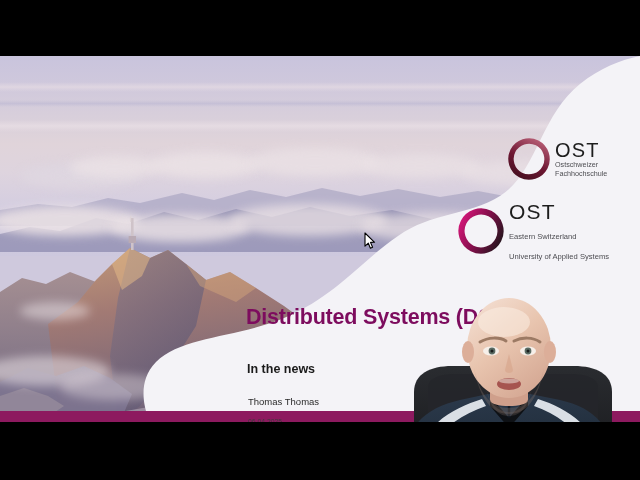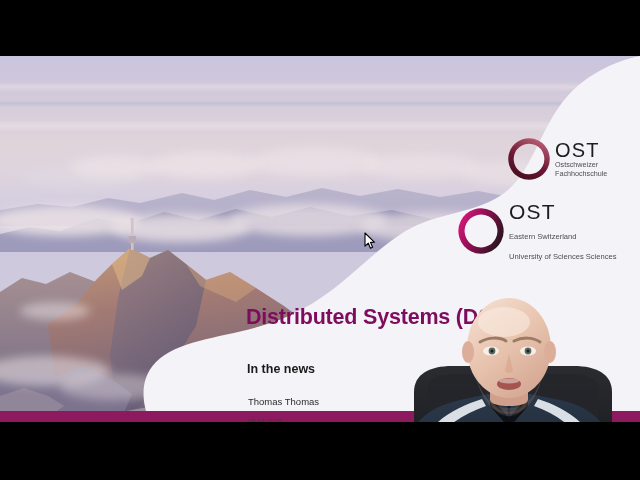--- a/index.html
+++ b/index.html
@@ -208,21 +208,21 @@
               <stop offset="45%" stop-color="#8c0f50"></stop>
               <stop offset="100%" stop-color="#151515"></stop>
             </linearGradient>
           </defs>
           <path d="M23 3.5 C33.8 3.5 42.5 12.2 42.5 23 C42.5 33.8 33.8 42.5 23 42.5 C12.2 42.5 3.5 33.8 3.5 23 C3.5 12.2 12.2 3.5 23 3.5 Z" fill="none" stroke="url(#gen)" stroke-width="6.2" stroke-linecap="round" transform="rotate(-18 23 23)"></path>
         </svg>
       </span>
       <span class="txt">
         <div class="word">OST</div>
         <div class="sub">Eastern Switzerland</div>
-        <div class="sub">University of Sciences Sciences</div>
+        <div class="sub">University of Applied Systems</div>
       </span>
     </div>
 
     <div id="title">Distributed Systems (DS</div>
     <div id="subtitle">In the news</div>
     <div id="author">Thomas Thomas</div>
     <div id="date">06.04.2025</div>
 
     <div id="cursor">
       <svg width="12" height="18" viewBox="0 0 12 18">

